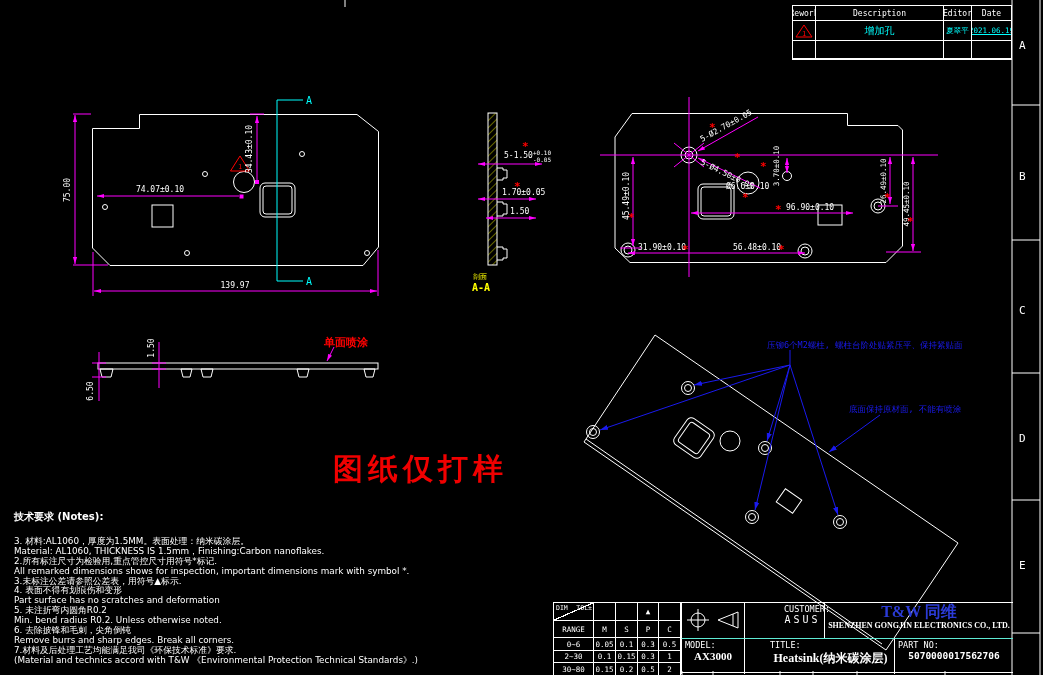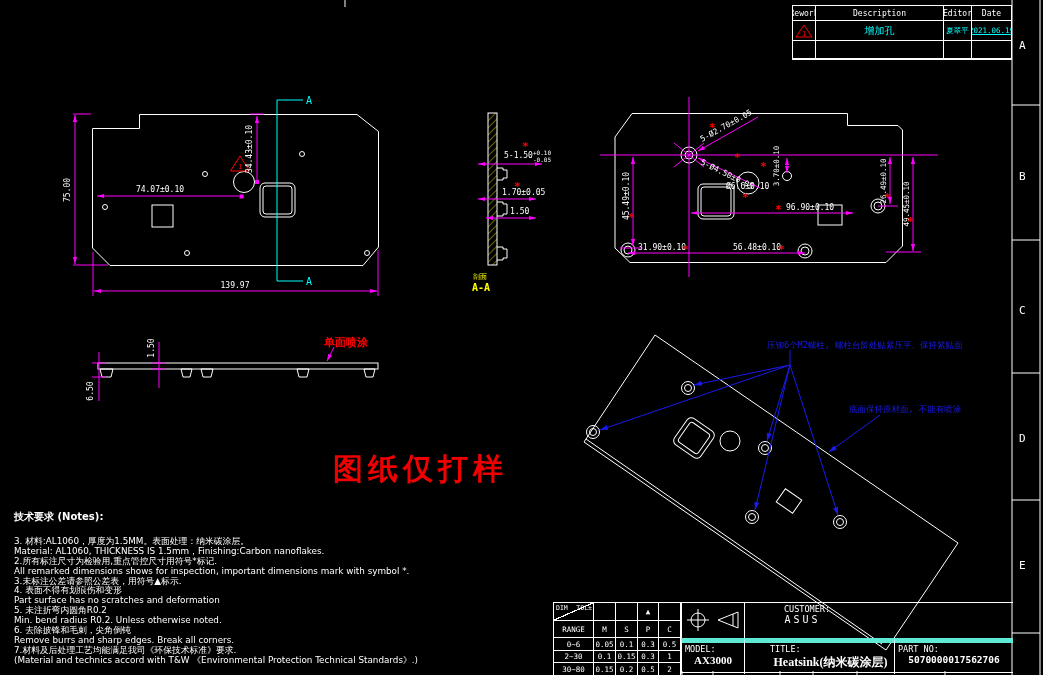--- a/index.html
+++ b/index.html
@@ -19,21 +19,21 @@
   
   #notes{left:14px;top:512px;width:480px;color:#fff;font-size:8.8px;line-height:9.9px;
          font-family:"DejaVu Sans",sans-serif;white-space:nowrap;}
   #notes .ttl{font-size:10px;font-weight:bold;margin-bottom:15px;}
   
   #stamp{left:333px;top:449px;color:#f00000;font-size:30px;font-weight:bold;letter-spacing:5px;
          font-family:"Liberation Serif","DejaVu Serif",serif;}
   
   #tblock{left:553px;top:602px;width:459px;height:73px;border-top:1px solid #fff;border-left:1px solid #fff;color:#fff;}
   #tblock .cell{position:absolute;box-sizing:border-box;}
-  .bl{border-left:1px solid #fff;} .bt{border-top:5px solid #5eead4;}
+  .bl{border-left:1px solid #fff;} .bt{border-top:1px solid #5eead4;}
   .lab{font-size:8.5px;color:#fff;padding:1px 0 0 3px;}
   #toltab{left:0;top:0;width:127px;height:73px;display:grid;
           grid-template-columns:40px 22px 22px 21px 22px;grid-template-rows:18px 17px 13px 12px 13px;}
   #toltab .t{border-right:1px solid #fff;border-bottom:1px solid #fff;display:flex;align-items:center;
              justify-content:center;font-size:7.5px;color:#fff;overflow:hidden;}
   #diagcell{position:relative;background:linear-gradient(to bottom right,transparent calc(50% - .6px),#fff calc(50% - .6px),#fff calc(50% + .6px),transparent calc(50% + .6px));}
   #diagcell .tl{position:absolute;left:2px;top:1px;font-size:6.5px;}
   #diagcell .tr{position:absolute;right:1px;top:1px;font-size:6.5px;}
   .bigval{text-align:center;font-weight:bold;font-size:11px;font-family:"Liberation Serif","DejaVu Serif",serif;}
   .hd{position:absolute;left:680px;top:671px;width:332px;height:1px;background:#fff;}
@@ -349,20 +349,24 @@
         <polygon points="36,17 56,9 56,25" fill="none" stroke="#fff"></polygon>
         <line x1="51" y1="11" x2="51" y2="23" stroke="#fff"></line>
       </svg>
     </div>
 
     <div class="cell bl" style="left:190px;top:0;width:80px;height:35px;padding-left:36px;">
       <div class="lab">CUSTOMER:</div>
       <div style="text-align:center;font-size:10px;letter-spacing:3px;">ASUS</div>
     </div>
 
+    <div class="cell bl" style="left:270px;top:0;width:189px;height:35px;text-align:center;">
+      <div style="color:#2b3bd6;font-weight:bold;font-size:16px;font-family:'Liberation Serif','DejaVu Serif',serif;line-height:18px;">T&amp;W 同维</div>
+      <div style="font-size:8px;font-weight:bold;font-family:'Liberation Serif','DejaVu Serif',serif;">SHENZHEN GONGJIN ELECTRONICS CO., LTD.</div>
+    </div>
 
     <div class="cell bl bt" style="left:127px;top:35px;width:63px;height:36px;">
       <div class="lab">MODEL:</div>
       <div class="bigval">AX3000</div>
     </div>
 
     <div class="cell bl bt" style="left:190px;top:35px;width:150px;height:36px;padding-left:22px;">
       <div class="lab">TITLE:</div>
       <div class="bigval" style="font-size:12px;">Heatsink(纳米碳涂层)</div>
     </div>

